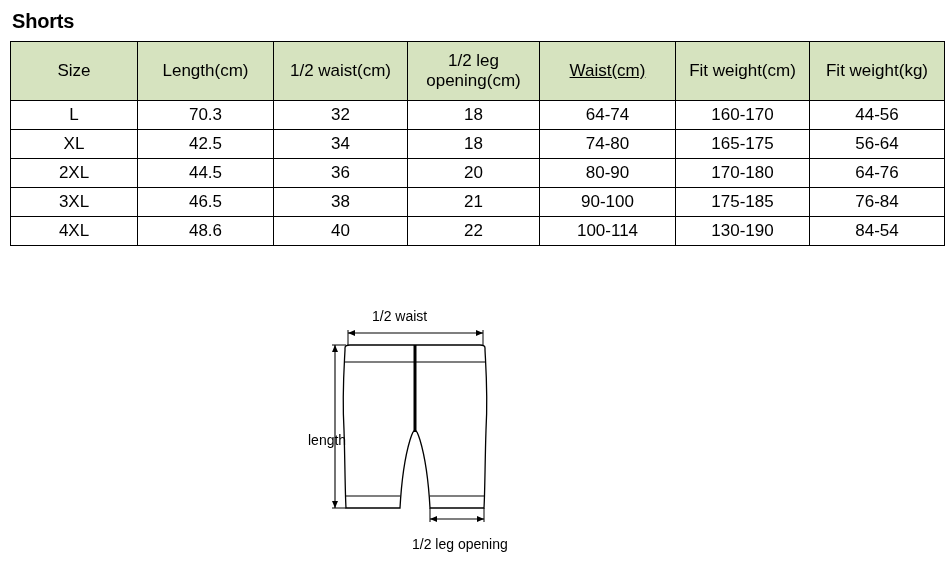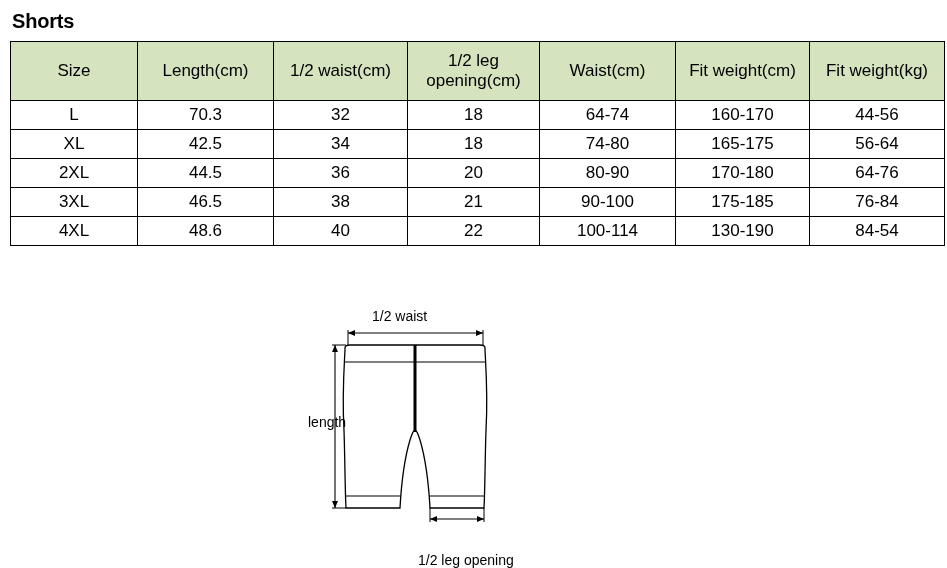--- a/index.html
+++ b/index.html
@@ -42,40 +42,40 @@
     vertical-align: middle;
   }
   #size-table tbody td {
     height: 28px;
     vertical-align: middle;
   }
   .col-size { width: 126px; }
   .col-length { width: 135px; }
   .col-halfwaist { width: 133px; }
   .col-legopen { width: 131px; }
-  .col-waist { width: 135px; }
+  .col-waist { width: 135px; text-decoration: underline; }
   .col-fitcm { width: 133px; }
   .col-fitkg { width: 134px; }
 
   #diagram {
     position: absolute;
     left: 290px;
     top: 300px;
     width: 380px;
     height: 260px;
   }
   .dia-label {
     position: absolute;
     font-size: 14px;
     color: #000;
     white-space: nowrap;
   }
   #label-halfwaist { left: 82px; top: 8px; }
-  #label-length { left: 18px; top: 114px; }
-  #label-legopening { left: 122px; top: 252px; margin-left: 6px; }
+  #label-length { left: 18px; top: 132px; }
+  #label-legopening { left: 122px; top: 236px; }
 </style>
 </head>
 <body>
 
 <h1 id="page-title">Shorts</h1>
 
 <table id="size-table">
   <thead>
     <tr>
       <th class="col-size">Size</th>

